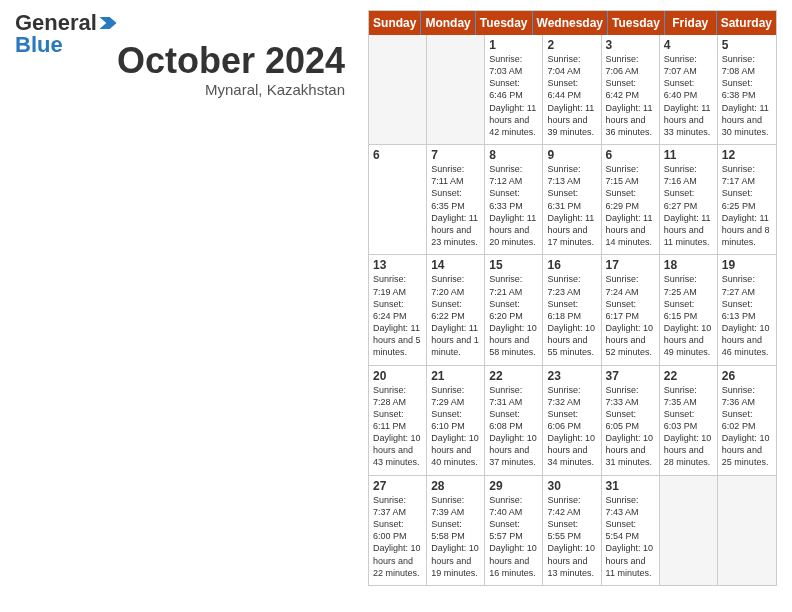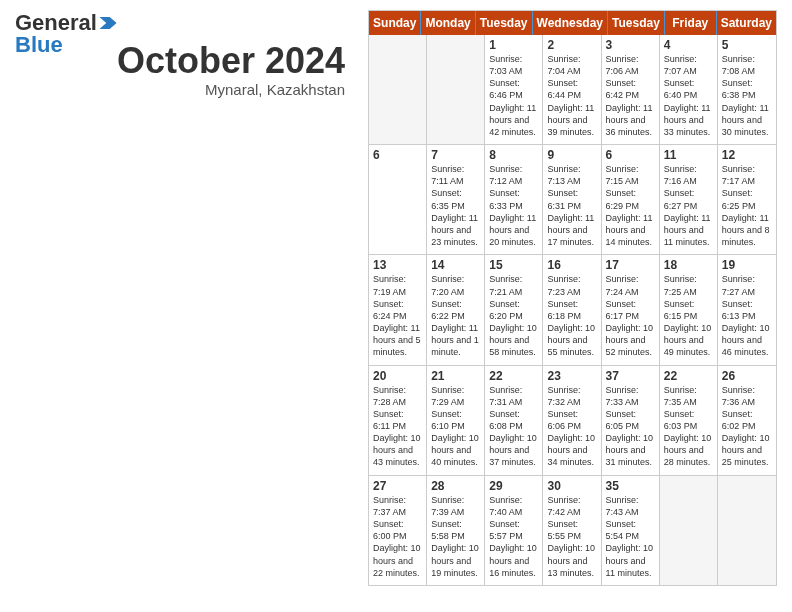--- a/index.html
+++ b/index.html
@@ -262,21 +262,21 @@
           </div>
           <div class="cal-cell">
             <span class="day-num">29</span>
             <div class="cell-info">Sunrise: 7:40 AM<br>Sunset: 5:57 PM<br>Daylight: 10 hours and 16 minutes.</div>
           </div>
           <div class="cal-cell">
             <span class="day-num">30</span>
             <div class="cell-info">Sunrise: 7:42 AM<br>Sunset: 5:55 PM<br>Daylight: 10 hours and 13 minutes.</div>
           </div>
           <div class="cal-cell">
-            <span class="day-num">35</span>
+            <span class="day-num">31</span>
             <div class="cell-info">Sunrise: 7:43 AM<br>Sunset: 5:54 PM<br>Daylight: 10 hours and 11 minutes.</div>
           </div>
           <div class="cal-cell empty"></div>
           <div class="cal-cell empty"></div>
         </div>
       </div>
   </div>
 </div>
 
 </body></html>

